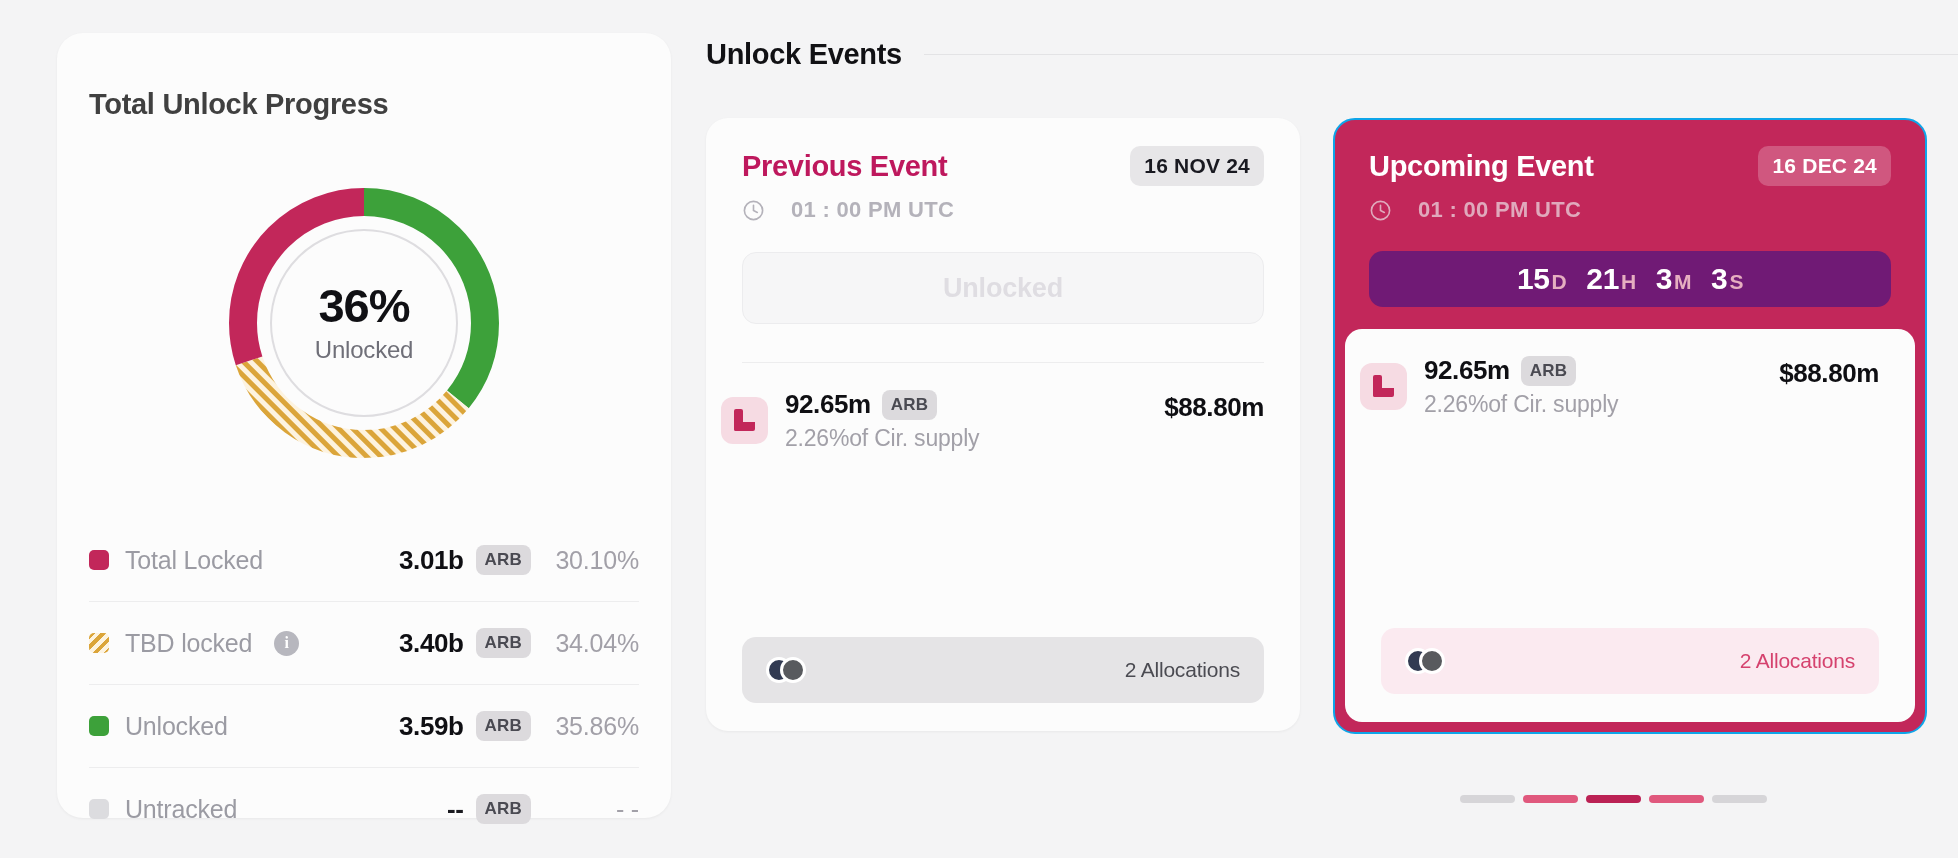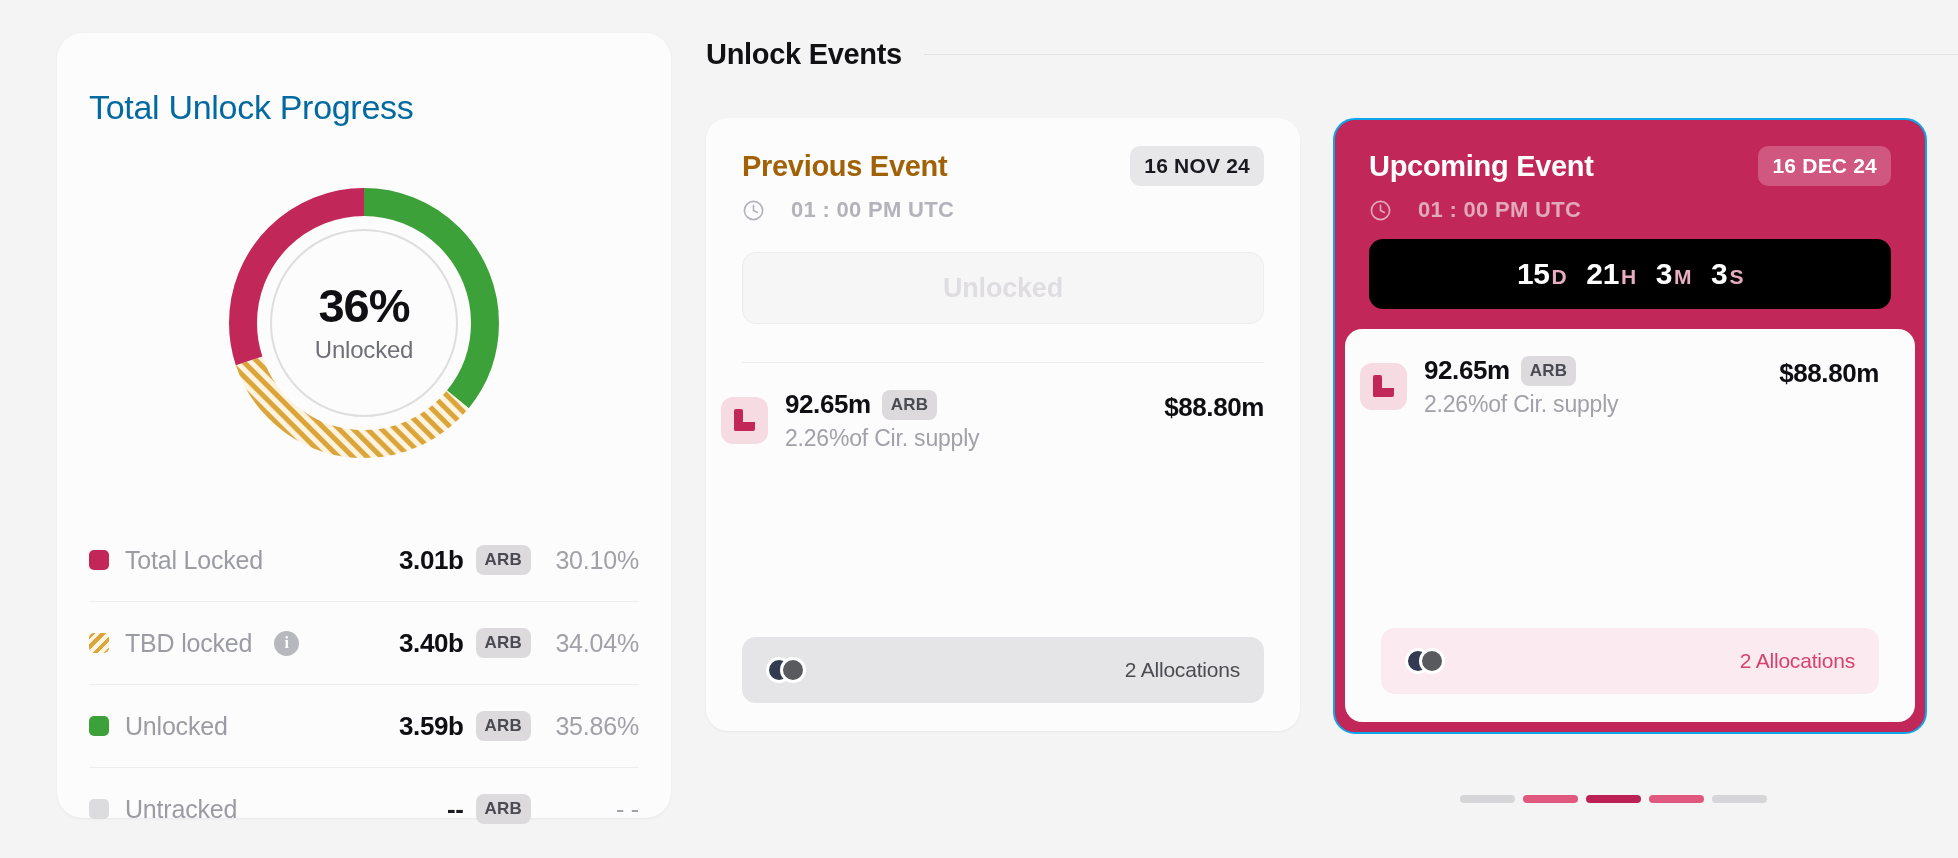--- a/index.html
+++ b/index.html
@@ -27,23 +27,23 @@
     background: #fcfcfc;
     border-radius: 26px;
     box-shadow: 0 1px 3px rgba(0,0,0,.05);
     box-sizing: border-box;
     padding: 0;
   }
   .progress-title {
     position: absolute;
     left: 32px;
     top: 55px;
-    font-size: 34px;
-    font-weight: 400;
-    color: #0369a1;
+    font-size: 29px;
+    font-weight: 700;
+    color: #404040;
     letter-spacing: -0.3px;
   }
 
   .donut-wrap {
     position: absolute;
     left: 50%;
     top: 145px;
     transform: translateX(-50%);
     width: 290px;
     height: 290px;
@@ -190,21 +190,21 @@
   }
   .prev-top { padding: 28px 36px 0 36px; position: relative; }
   .row-head {
     display: flex;
     align-items: center;
     justify-content: space-between;
   }
   .card-title {
     font-size: 29px;
     font-weight: 700;
-    color: #a16207;
+    color: #be185d;
     letter-spacing: -0.3px;
   }
   .date-badge {
     background: #e7e6e8;
     color: #191920;
     font-size: 21px;
     font-weight: 700;
     letter-spacing: 0.2px;
     border-radius: 10px;
     padding: 8px 14px;
@@ -329,24 +329,24 @@
   }
   .next-top { padding: 26px 34px 0 34px; }
   .card-title-light { color: #ffffff; }
   .date-badge-light {
     background: #d0577f;
     color: #ffffff;
   }
   .time-row-light { color: #e0a9bc; }
 
   .countdown {
-    margin-top: 16px;
-    height: 70px;
+    margin-top: 28px;
+    height: 56px;
     border-radius: 14px;
-    background: #000000;
+    background: #701a75;
     display: flex;
     align-items: center;
     justify-content: center;
     gap: 20px;
   }
   .cd-unit {
     font-size: 30px;
     font-weight: 700;
     color: #ffffff;
     letter-spacing: -0.4px;

